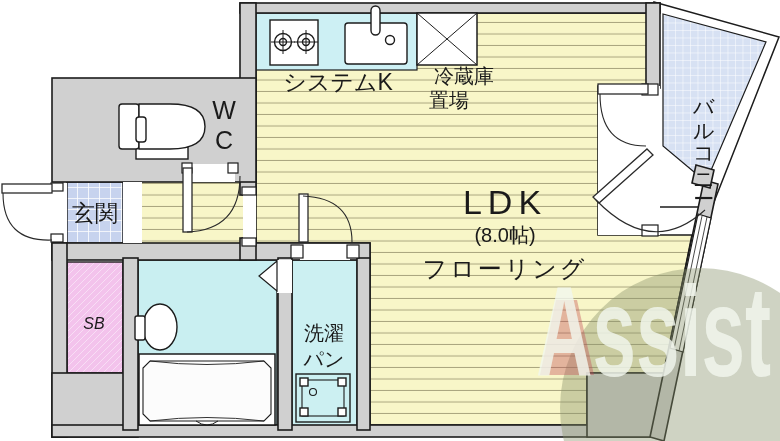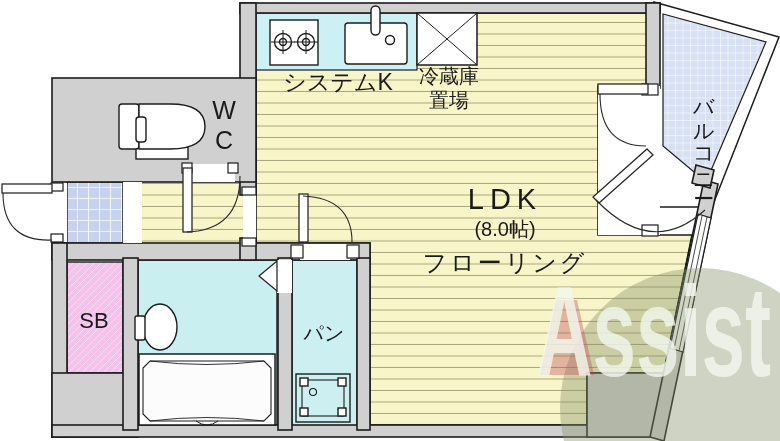--- a/index.html
+++ b/index.html
@@ -164,38 +164,40 @@
   <g>
     <circle cx="700" cy="408" r="140" fill="rgba(135,145,106,0.40)"></circle>
     <polygon points="556,300 577,300 594,375 540,375" fill="rgba(192,74,86,0.38)"></polygon>
     <text x="536" y="376" font-size="128" font-weight="bold" textLength="235" lengthAdjust="spacingAndGlyphs" fill="rgba(242,246,238,0.82)" font-family="Liberation Sans, DejaVu Sans, sans-serif">Assist</text>
   </g>
 </svg>
 
 <div class="label" style="left:258px;top:69px;width:160px;font-size:23px;">システムK</div>
 
 <div class="label" style="left:404px;top:64px;width:90px;font-size:20px;line-height:1.2;">
-  <span style="display:block;">冷蔵庫</span>
+  <span style="display:block;text-align:right;">冷蔵庫</span>
   <span style="display:block;text-align:center;">置場</span>
 </div>
 
 <div class="label" style="left:204px;top:96px;width:40px;font-size:25px;line-height:1.18;">
   <span style="display:block;">W</span>
   <span style="display:block;">C</span>
 </div>
 
-
-<div class="label" style="left:63px;top:308px;width:62px;font-size:22px;">SB</div>
+<div class="label" style="left:64px;top:200px;width:62px;font-size:23px;">玄関</div>
+
+<div class="label" style="left:63px;top:315px;width:62px;font-size:16px;font-style:italic;">SB</div>
 
 
 <div class="label" style="left:294px;top:320px;width:60px;font-size:20px;line-height:1.3;">
+  <span style="display:block;">洗濯</span>
   <span style="display:block;">パン</span>
 </div>
 
 <div class="label" style="left:390px;top:182px;width:230px;">
-  <span style="display:block;font-size:29px;letter-spacing:6px;">LDK</span>
+  <span style="display:block;font-size:34px;letter-spacing:6px;">LDK</span>
   <span style="display:block;font-size:20px;margin-top:2px;">(8.0帖)</span>
   <span style="display:block;font-size:24px;margin-top:7px;letter-spacing:3px;">フローリング</span>
 </div>
 
 <div class="label vtext" style="left:691px;top:38px;height:195px;font-size:21px;">バルコニー</div>
 
 </div>
 
 </body></html>

